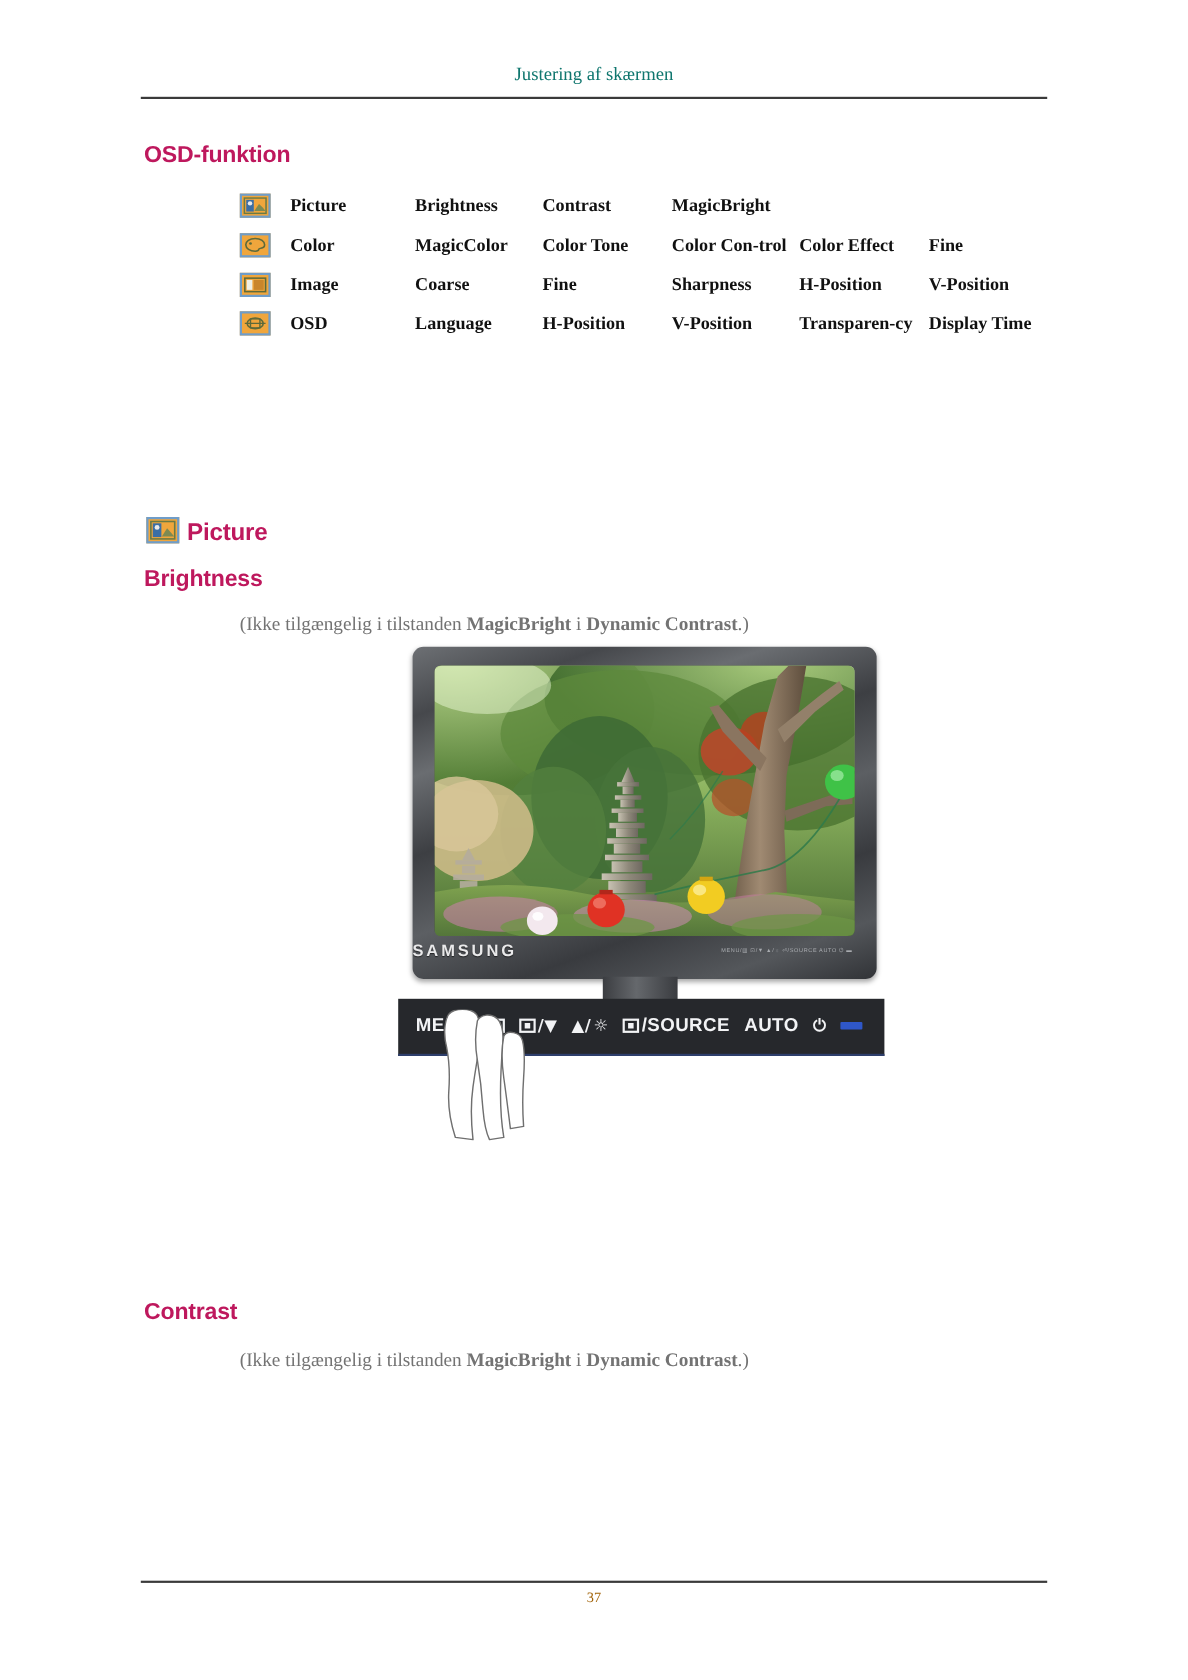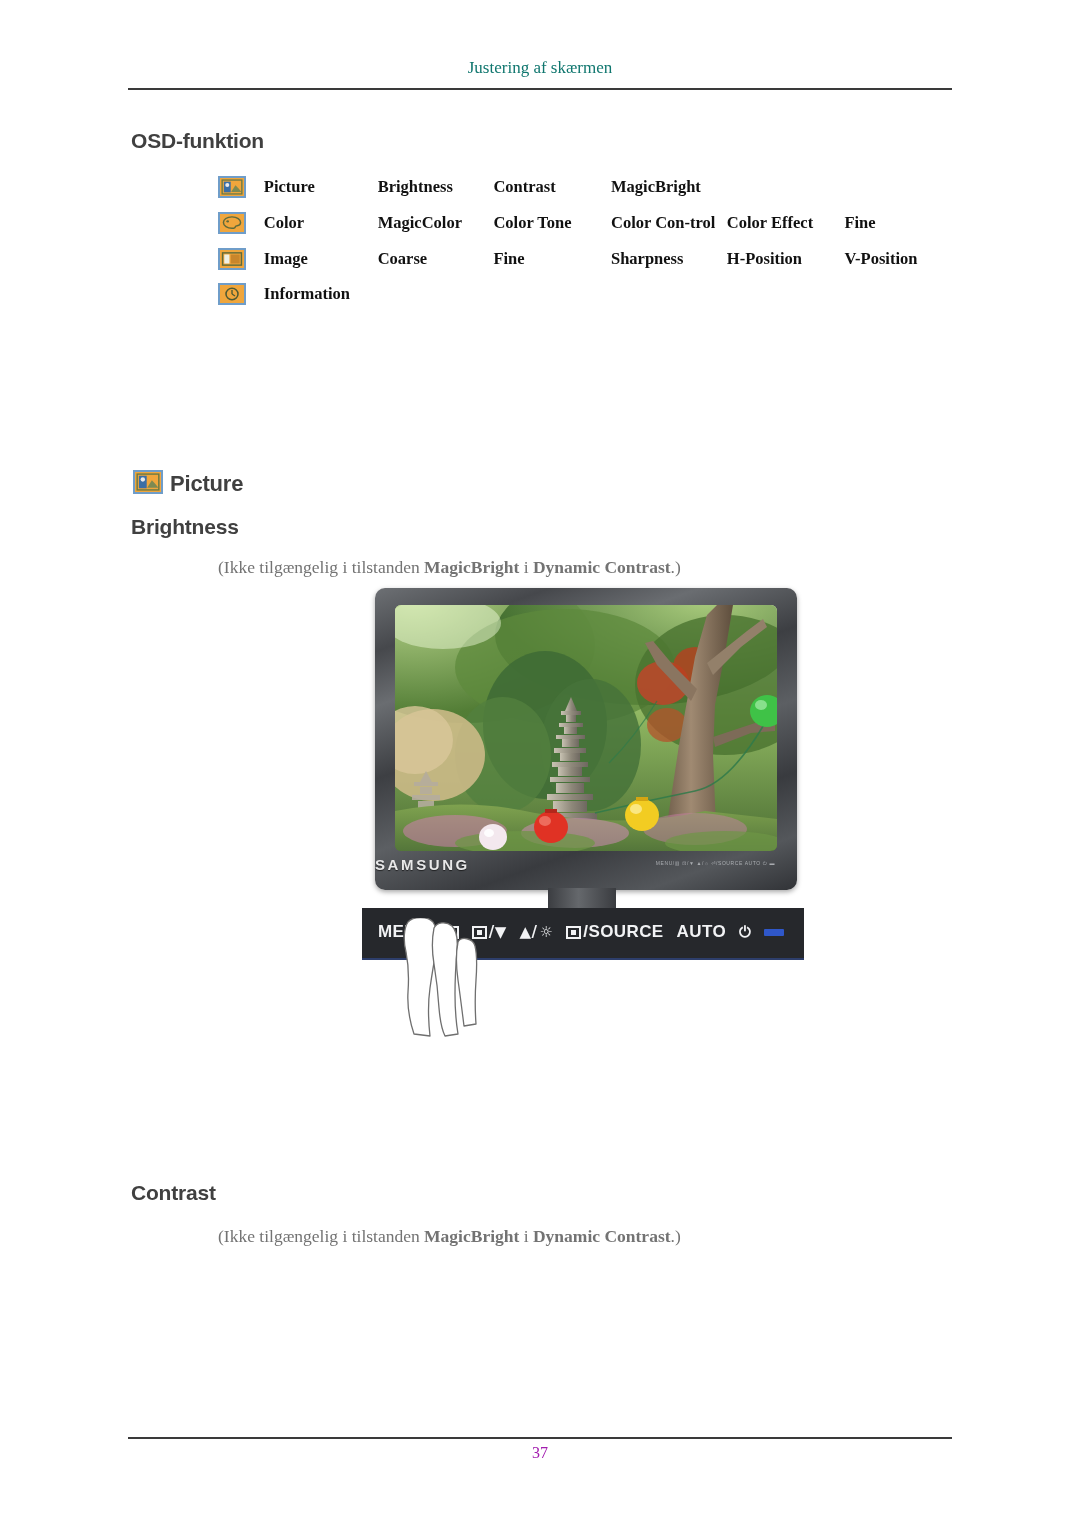--- a/index.html
+++ b/index.html
@@ -43,21 +43,21 @@
     border-top: 2px solid #3a3a3a;
   }
 
   
   h1.sec-title {
     position: absolute;
     margin: 0;
     font-family: "Liberation Sans", sans-serif;
     font-weight: bold;
     font-size: 21px;
-    color: #404040;
+    color: #be185d;
     letter-spacing: -0.2px;
   }
   #osd-funktion-title { left: 131px; top: 129px; }
   #picture-title {
     left: 170px; top: 471px;
     font-size: 22px;
   }
   #brightness-title { left: 131px; top: 515px; }
   #contrast-title { left: 131px; top: 1181px; }
 
@@ -291,22 +291,22 @@
     height: 0;
     border-top: 2px solid #3a3a3a;
   }
   .footer-page {
     position: absolute;
     left: 128px;
     top: 1444px;
     width: 824px;
     text-align: center;
     font-family: "Liberation Serif", serif;
-    font-size: 16px;
-    color: #a21caf;
+    font-size: 13px;
+    color: #a16207;
   }
 </style>
 </head>
 <body>
 
 <div class="page">
 
   <div class="header">Justering af skærmen</div>
   <div class="header-rule"></div>
 
@@ -361,39 +361,39 @@
           </span>
         </td>
         <td class="name-cell">Image</td>
         <td class="c1">Coarse</td>
         <td class="c2">Fine</td>
         <td class="c3">Sharpness</td>
         <td class="c4">H-Position</td>
         <td class="c5">V-Position</td>
       </tr>
 
-
-
       <tr>
         <td class="icon-cell">
           <span class="mico">
             <svg viewBox="0 0 28 22" preserveAspectRatio="none">
-              <circle cx="14" cy="11" r="7" fill="none" stroke="#4e5a33" stroke-width="1.8"></circle>
-              <line x1="14" y1="11" x2="14" y2="6" stroke="#4e5a33" stroke-width="1.6"></line>
-              <line x1="14" y1="11" x2="17.5" y2="13.5" stroke="#4e5a33" stroke-width="1.6"></line>
+              <ellipse cx="14" cy="11" rx="8.5" ry="6" fill="none" stroke="#5d6a3a" stroke-width="1.7"></ellipse>
+              <rect x="9" y="6" width="10" height="10" fill="none" stroke="#5d6a3a" stroke-width="1.5"></rect>
+              <line x1="3" y1="11" x2="25" y2="11" stroke="#5d6a3a" stroke-width="1.4"></line>
             </svg>
           </span>
         </td>
-        <td class="name-cell">Information</td>
-        <td class="c1"></td>
-        <td class="c2"></td>
-        <td class="c3"></td>
-        <td class="c4"></td>
-        <td class="c5"></td>
+        <td class="name-cell">OSD</td>
+        <td class="c1">Language</td>
+        <td class="c2">H-Position</td>
+        <td class="c3">V-Position</td>
+        <td class="c4">Transparen-cy</td>
+        <td class="c5">Display Time</td>
       </tr>
+
+
     </tbody>
   </table>
 
   <span class="mico-lg">
     <svg viewBox="0 0 30 24" preserveAspectRatio="none">
       <rect x="2.5" y="2.5" width="25" height="19" fill="none" stroke="#6a7a45" stroke-width="1.7"></rect>
       <rect x="4.5" y="4.5" width="9" height="15" fill="#3a6ea5"></rect>
       <circle cx="9" cy="9" r="2.6" fill="#eaeaea"></circle>
       <path d="M14 19 L19.5 10 L23.5 14.5 L27 19 Z" fill="#7d8a52"></path>
     </svg>

